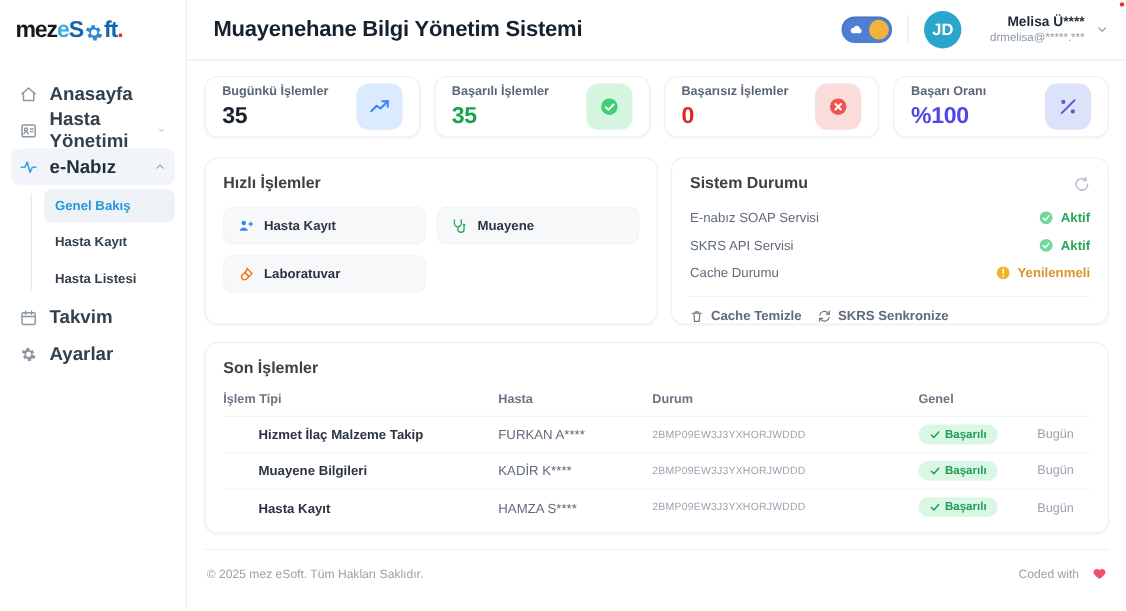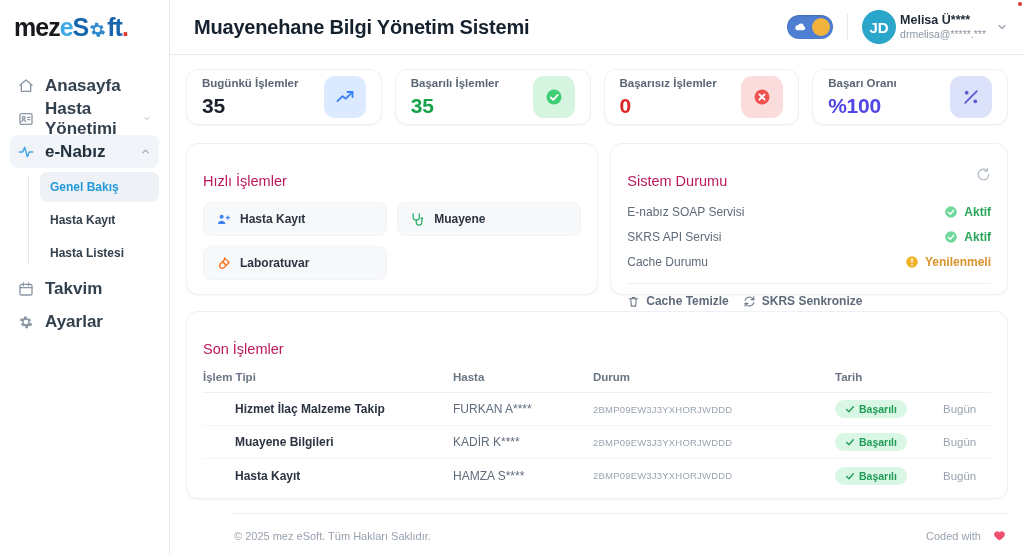--- a/index.html
+++ b/index.html
@@ -3,21 +3,21 @@
 <meta charset="utf-8">
 <style>
   * { margin:0; padding:0; box-sizing:border-box; }
   html,body { width:1024px; height:555px; }
   body { font-family:"Liberation Sans", sans-serif; background:#fff; color:#2b3440; overflow:hidden; }
   .app { display:flex; width:1024px; height:555px; }
 
   
   .sidebar { width:170px; border-right:1px solid #e8ecf0; background:#fff; flex-shrink:0; }
   .logo { height:55px; display:flex; align-items:center; padding-left:14px; }
-  .logo-text { font-size:25px; font-weight:800; letter-spacing:-1px; display:flex; align-items:center; }
+  .logo-text { font-size:21px; font-weight:800; letter-spacing:-1px; display:flex; align-items:center; }
   .lg-black { color:#17191c; position:relative; }
   .lg-reddot { position:absolute; top:2px; right:2px; width:4px; height:4px; background:#e0372b; border-radius:50%; }
   .lg-e { color:#3fa9e6; }
   .lg-s { color:#1766ad; }
   .lg-gear { width:19px; height:19px; margin:3px 0 0 0; color:#2f89cf; }
   .lg-ft { color:#1766ad; }
   .lg-dot { color:#e0372b; }
   .nav { padding:14px 10px 0 10px; }
   .nav-item { display:flex; align-items:center; gap:11px; height:33px; padding:0 8px; border-radius:8px; font-size:17px; font-weight:700; color:#33404d; cursor:pointer; }
   .nav-item .nicon { width:16px; height:16px; color:#8b97a5; flex-shrink:0; }
@@ -32,21 +32,21 @@
   
   .main { flex:1; display:flex; flex-direction:column; min-width:0; }
   .topbar { height:55px; flex-shrink:0; border-bottom:1px solid #e8ecf0; display:flex; align-items:center; padding:0 16px 0 24px; }
   .page-title { font-size:20px; font-weight:700; color:#16212e; letter-spacing:-.2px;text-align:center; }
   .topbar-right { margin-left:auto; display:flex; align-items:center; }
   .theme-toggle { width:46px; height:24px; border-radius:999px; background:#4e7fd2; position:relative; cursor:pointer; box-shadow:inset 0 1px 2px rgba(0,0,0,.15); }
   .tt-cloud { position:absolute; left:7px; top:6px; width:13px; height:13px; color:#fff; }
   .tt-knob { position:absolute; right:3px; top:3px; width:18px; height:18px; border-radius:50%; background:#f2b33d; }
   .tb-divider { width:1px; height:26px; background:#e3e8ee; margin:0 14px; }
   .avatar { width:34px; height:34px; border-radius:50%; background:#2ba6cb; color:#fff; font-size:15px; font-weight:700; display:flex; align-items:center; justify-content:center; }
-  .user-meta { margin-left:4px; line-height:1.25; }
+  .user-meta { margin-left:26px; line-height:1.25;text-align:right; }
   .user-name { font-size:12.5px; font-weight:700; color:#1f2a37; }
   .user-email { font-size:10.5px; color:#8b97a5; }
   .user-chevron { width:12px; height:12px; color:#9aa4b0; margin-left:10px; cursor:pointer; }
 
   .content { flex:1; padding:14px 16px 0 16px; display:flex; flex-direction:column; }
 
   
   .stats-row { display:flex; gap:13px; }
   .stat-card { flex:1; border:1px solid #edf0f4; border-radius:12px; background:#fff; box-shadow:0 1px 2px rgba(16,24,40,.04); padding:13px 15px; height:56px; display:flex; align-items:center; justify-content:space-between; }
   .stat-label { font-size:11.5px; font-weight:600; color:#5b6675; margin-bottom:5px; }
@@ -54,21 +54,21 @@
   .v-dark { color:#1a202c; } .v-green { color:#16a34a; } .v-red { color:#dc2626; } .v-indigo { color:#4f46e5; }
   .stat-iconbox { width:42px; height:42px; border-radius:11px; display:flex; align-items:center; justify-content:center; flex-shrink:0; }
   .ib-blue { background:#dbeafe; } .ib-green { background:#d6f5e0; } .ib-red { background:#fbdcdc; } .ib-indigo { background:#dde2fb; }
   .stat-iconbox svg { width:20px; height:20px; }
 
   
   .panels-row { display:flex; gap:12px; margin-top:18px; }
   .panel { border:1px solid #edf0f4; border-radius:12px; background:#fff; box-shadow:0 1px 2px rgba(16,24,40,.04); padding:15px 16px; height:152px; }
   .panel-quick { flex:1.04; }
   .panel-status { flex:1; }
-  .panel-title { font-size:14.5px; font-weight:400; color:#be185d;margin-top:14px; }
+  .panel-title { font-size:14.5px; font-weight:700; color:#404040; }
   .qa-grid { display:grid; grid-template-columns:1fr 1fr; gap:10px; margin-top:13px; }
   .qa-btn { height:34px; background:#f7f8fa; border:1px solid #f1f3f6; border-radius:8px; display:flex; align-items:center; gap:9px; padding:0 12px; font-size:12px; font-weight:700; color:#2b3440; cursor:pointer; }
   .qa-btn svg { width:15px; height:15px; flex-shrink:0; }
   .qa-blue { color:#3b82f6; } .qa-green { color:#27ae60; } .qa-purple { color:#8b5cf6; } .qa-orange { color:#f97316; }
 
   .status-head { display:flex; align-items:center; justify-content:space-between; }
   .refresh-btn { width:15px; height:15px; color:#b6bec9; cursor:pointer; }
   .status-rows { margin-top:10px; }
   .status-row { display:flex; align-items:center; justify-content:space-between; height:25px; }
   .status-label { font-size:12px; color:#5f6b7a; }
@@ -88,21 +88,21 @@
   .t-row { height:33px; border-bottom:1px solid #f2f4f7; }
   .t-row:last-child { border-bottom:none; }
   .c-type { font-size:12px; font-weight:600; color:#2b3440;margin-left:32px; }
   .c-patient { font-size:12px; color:#5f6b7a; }
   .c-track { font-size:9.5px; color:#9aa4b0; letter-spacing:.2px; }
   .c-date { font-size:11.5px; color:#9aa4b0; }
   .pill { display:inline-flex; align-items:center; gap:4px; background:#d9f7e4; color:#1f9d57; font-size:10.5px; font-weight:700; border-radius:999px; padding:3px 10px; }
   .pill svg { width:10px; height:10px; }
 
   
-  .footer { margin-top:14px; border-top:1px solid #eef1f4; padding:15px 2px 0 2px; display:flex; align-items:center; justify-content:space-between;margin-left:46px; }
+  .footer { margin-top:14px; border-top:1px solid #eef1f4; padding:15px 2px 0 2px; display:flex; align-items:center; justify-content:space-between; }
   .foot-text { font-size:11px; color:#98a2ae; }
   .coded { display:flex; align-items:center; gap:12px; }
   .heart-icon { width:13px; height:13px; color:#f0506e; }
 </style>
 </head>
 <body>
 
 <div class="app">
 
   <aside class="sidebar">
@@ -350,21 +350,21 @@
           </div>
         </div>
       </div>
 
       <div class="panel-recent">
         <div class="panel-title">Son İşlemler</div>
         <div class="t-head">
           <span>İşlem Tipi</span>
           <span>Hasta</span>
           <span>Durum</span>
-          <span>Tarih</span>
+          <span>Genel</span>
         </div>
 
         <div class="t-row">
           <span class="c-type">Hizmet İlaç Malzeme Takip</span>
           <span class="c-patient">FURKAN A****</span>
           <span class="c-track">2BMP09EW3J3YXHORJWDDD</span>
           <span><span class="pill">
                 <svg viewBox="0 0 24 24" fill="none" stroke="currentColor" stroke-width="3.2" stroke-linecap="round" stroke-linejoin="round">
                   <polyline points="4 13 9.5 18.5 20 6.5"></polyline>
                 </svg>

